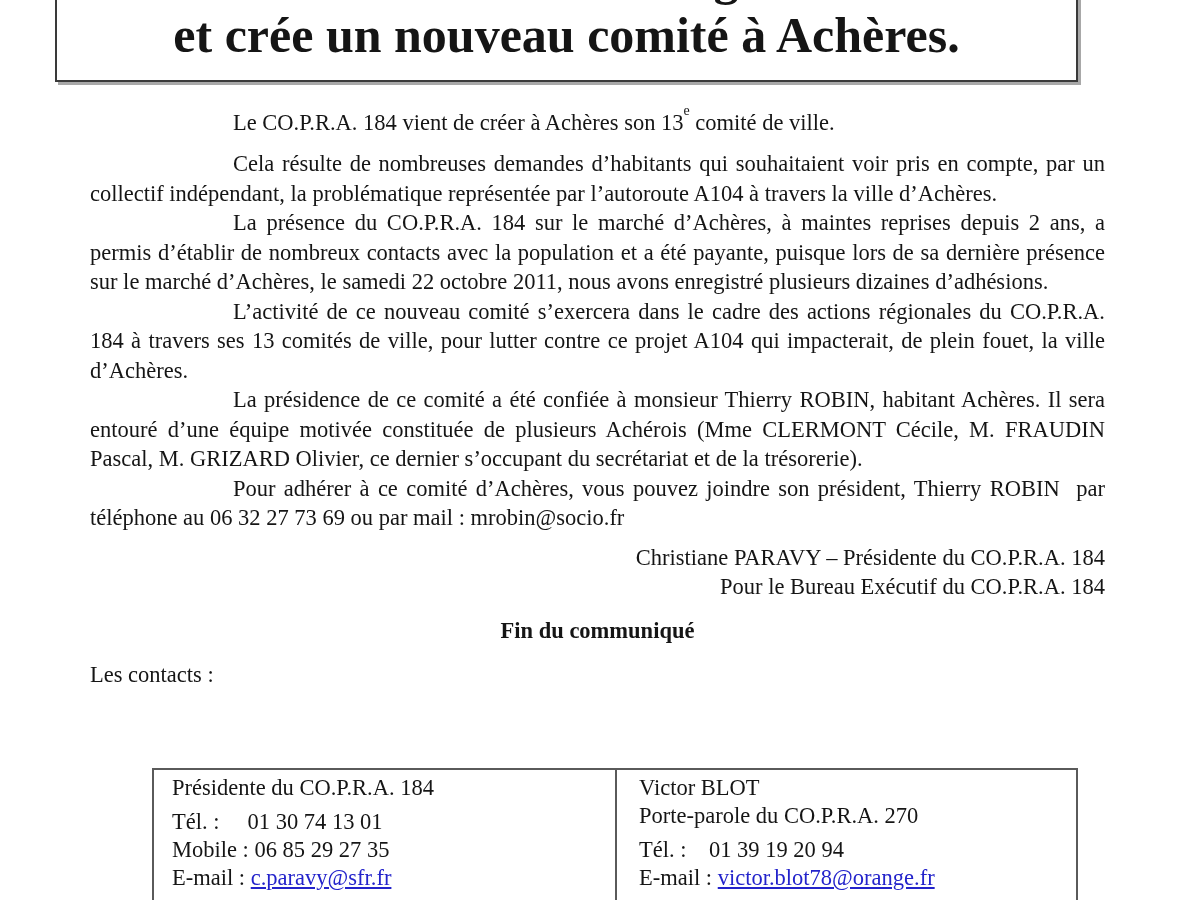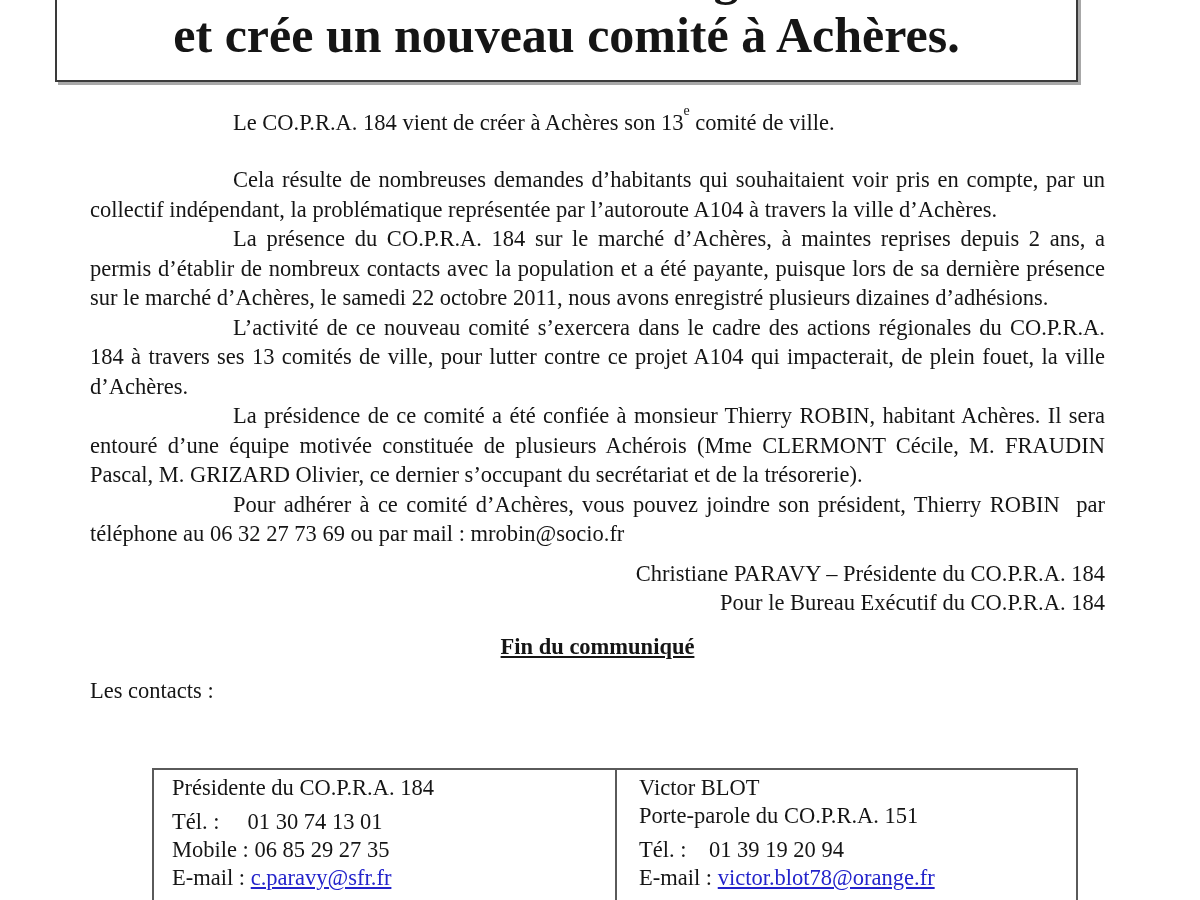--- a/index.html
+++ b/index.html
@@ -35,33 +35,32 @@
   
   .content {
     position: absolute;
     left: 90px; top: 102px;
     width: 1015px;
     font-size: 22.5px;
     line-height: 29.5px;
     text-align: justify;
   }
   .content p { margin: 0; text-indent: 143px; }
-  .content p.first { margin-bottom: 28px; text-align: left; }
+  .content p.first { margin-bottom: 12px; text-align: left; }
   sup.exp { font-size: 0.62em; position: relative; top: -0.45em; }
 
   .signature {
     margin-top: 10px;
     text-align: right;
     text-indent: 0;
   }
   .fin {
     margin-top: 14px;
     text-align: center;
     font-weight: bold;
-    text-decoration: underline;
   }
   .contacts-label { margin-top: 15px; text-align: left; }
 
   
   .contacts-table {
     position: absolute;
     left: 152px; top: 768px;
     width: 922px; height: 160px;
     border: 2px solid #5a5a5a;
     display: flex;
@@ -114,20 +113,20 @@
   <div class="contacts-table">
     <div class="cell left">
       <div>Présidente du CO.P.R.A. 184</div>
       <div class="spacer"></div>
       <div class="pre">Tél. :     01 30 74 13 01</div>
       <div class="pre">Mobile : 06 85 29 27 35</div>
       <div class="email-line"><span>E-mail : </span><a class="email-link">c.paravy@sfr.fr</a></div>
     </div>
     <div class="cell right">
       <div>Victor BLOT</div>
-      <div>Porte-parole du CO.P.R.A. 151</div>
+      <div>Porte-parole du CO.P.R.A. 270</div>
       <div class="spacer"></div>
       <div class="pre">Tél. :    01 39 19 20 94</div>
       <div class="email-line"><span>E-mail : </span><a class="email-link">victor.blot78@orange.fr</a></div>
     </div>
   </div>
 
 </div>
 
 </body></html>

